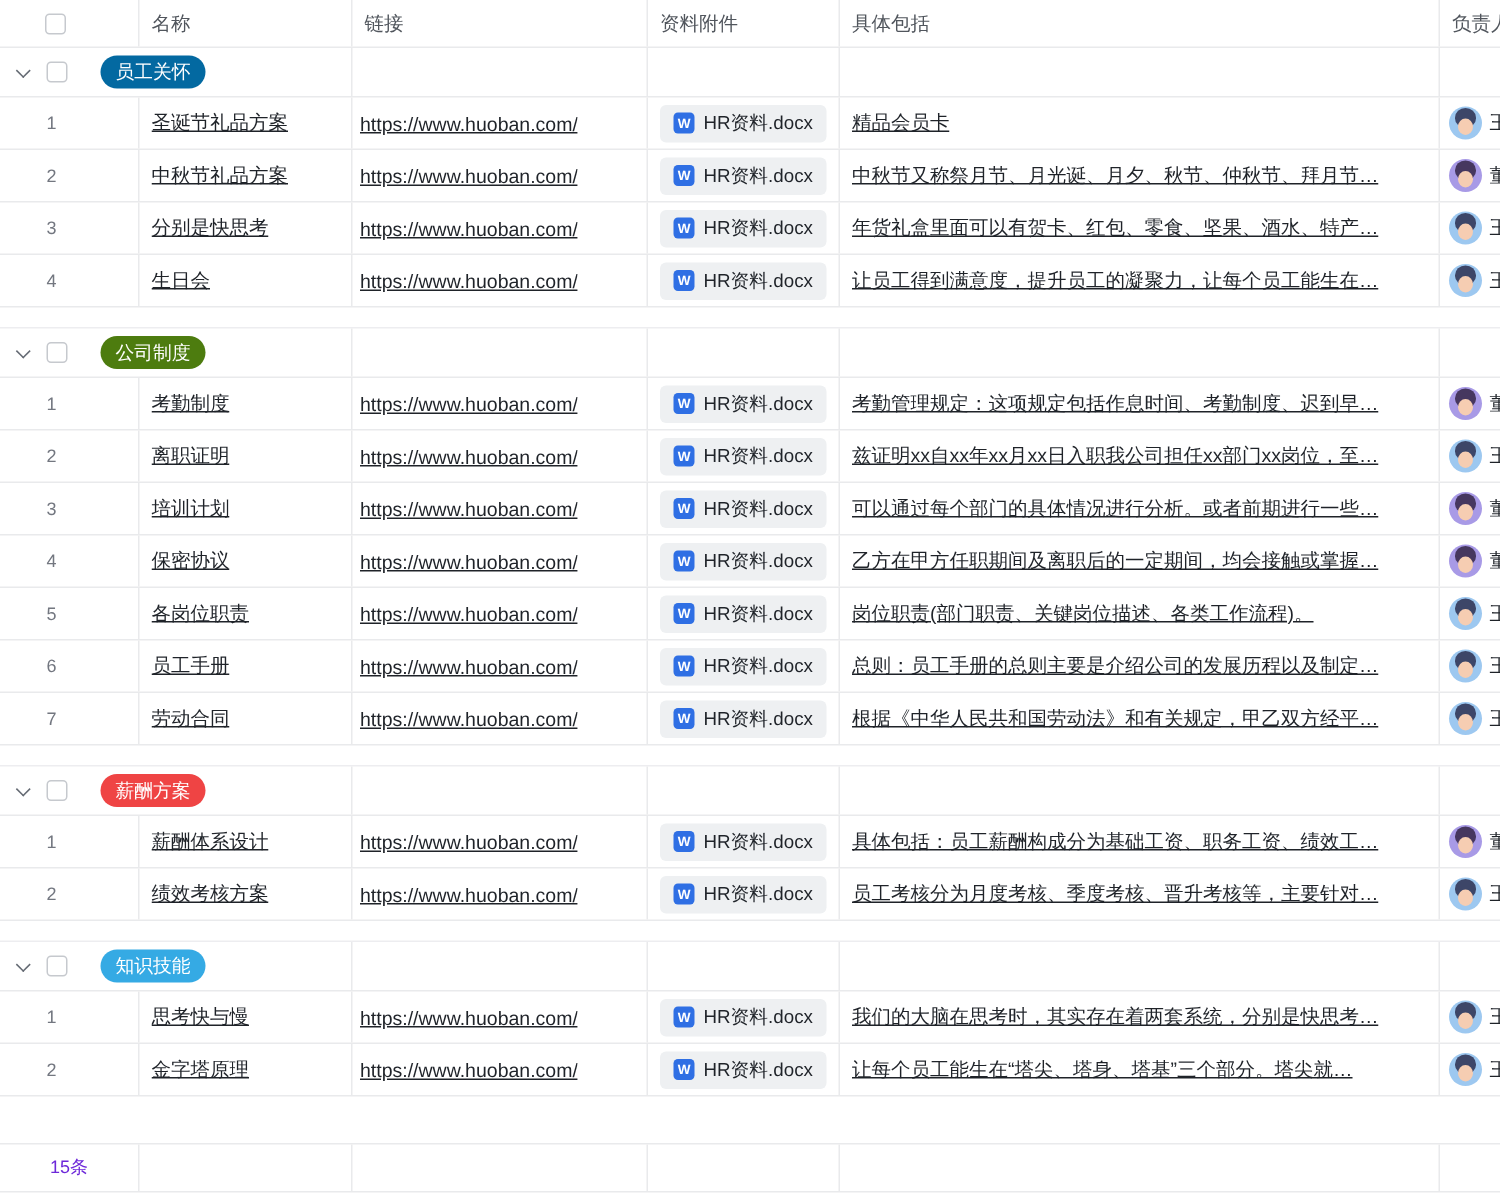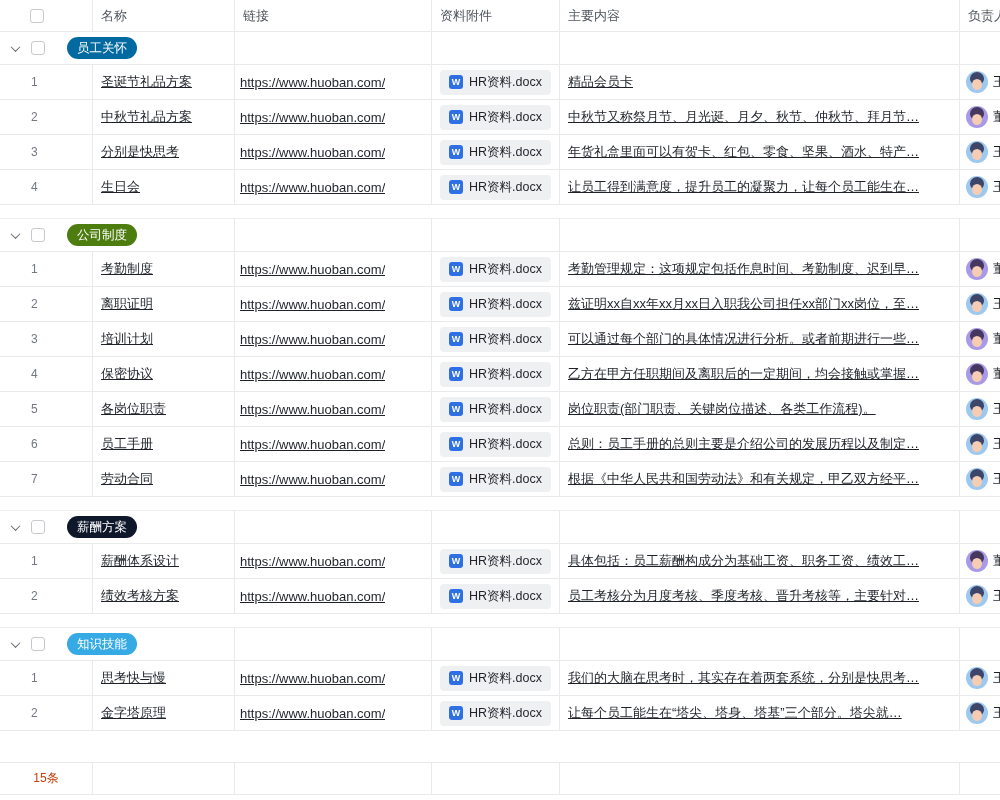--- a/index.html
+++ b/index.html
@@ -38,21 +38,21 @@
 
   .group-row { height: 33px; border-bottom: 1px solid #e9eaec; }
   .gcell { border-right: 1px solid #e9eaec; }
   .gcell:last-child { border-right: none; }
   .g-first { display: flex; align-items: center; padding-left: 12px; }
 
   .gap-row { height: 14px; border-bottom: 1px solid #ededf0; }
 
   .footer-spacer { height: 31px; }
   .footer-row { height: 33px; border-top: 1px solid #e9eaec; border-bottom: 1px solid #e9eaec; }
-  .fcell { border-right: 1px solid #e9eaec; display: flex; align-items: center; justify-content: center; color: #c2410c; font-size: 12px; }
+  .fcell { border-right: 1px solid #e9eaec; display: flex; align-items: center; justify-content: center; color: #6d28d9; font-size: 12px; }
   .fcell:last-child { border-right: none; }
 
   .checkbox {
     width: 14px; height: 14px; flex: 0 0 auto;
     border: 1px solid #c6c9ce; border-radius: 3px; background: #fff;
   }
   .chevron {
     width: 7px; height: 7px; flex: 0 0 auto;
     border-right: 1.6px solid #646a73; border-bottom: 1.6px solid #646a73;
     transform: rotate(45deg) translate(-1px,-1px);
@@ -102,21 +102,21 @@
 
 <div class="table">
 
   <div class="header-row cols6">
     <div class="hcell h-first">
       <span class="checkbox"></span>
     </div>
     <div class="hcell">名称</div>
     <div class="hcell">链接</div>
     <div class="hcell">资料附件</div>
-    <div class="hcell">主要内容</div>
+    <div class="hcell">具体包括</div>
     <div class="hcell">负责人</div>
   </div>
 
   <div id="table-body">
   <div class="group-row cols5">
     <div class="gcell g-first">
       <span class="chevron"></span>
       <span class="checkbox"></span>
       <span class="badge" style="background: #0369a1;">员工关怀</span>
     </div>
@@ -410,21 +410,21 @@
     <div class="cell c-owner">
       <span class="avatar blue"></span>
       <span class="ownername">王</span>
     </div>
   </div>
 <div class="gap-row"></div>
   <div class="group-row cols5">
     <div class="gcell g-first">
       <span class="chevron"></span>
       <span class="checkbox"></span>
-      <span class="badge" style="background: #0f172a;">薪酬方案</span>
+      <span class="badge" style="background: #ef4444;">薪酬方案</span>
     </div>
     <div class="gcell"></div>
     <div class="gcell"></div>
     <div class="gcell"></div>
     <div class="gcell"></div>
   </div>
 
   <div class="row cols6">
     <div class="cell c-num">
       <span>1</span>

